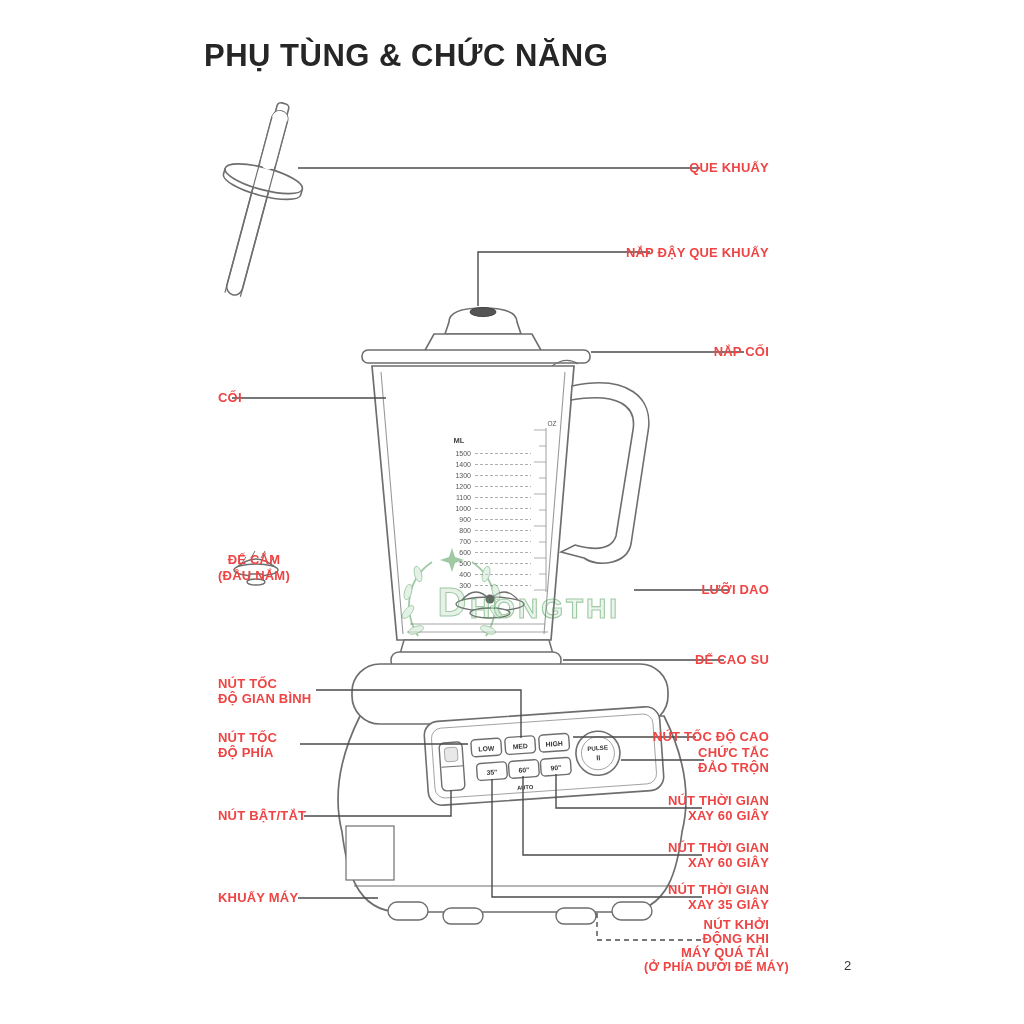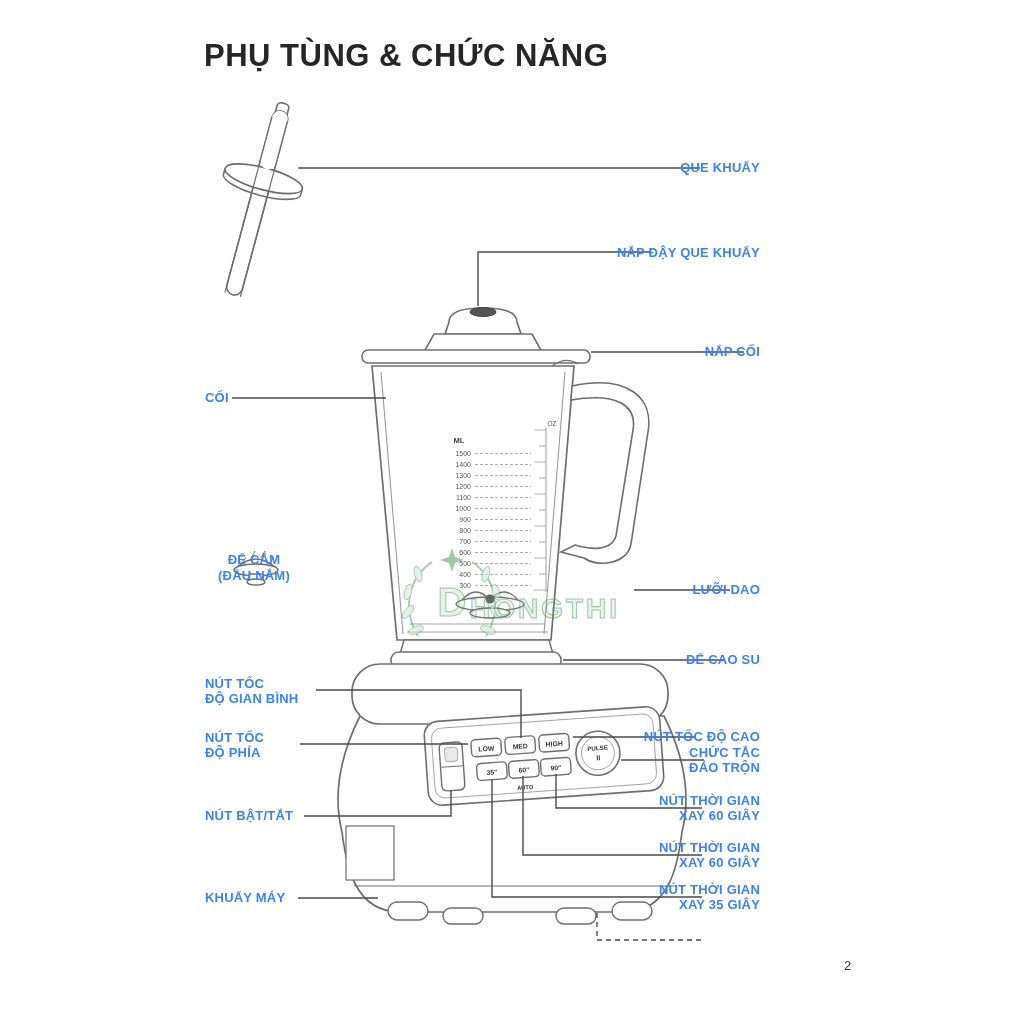--- a/index.html
+++ b/index.html
@@ -1,24 +1,24 @@
 <!DOCTYPE html>
 <html><head>
 <meta charset="utf-8">
 <style>
   html,body{margin:0;padding:0;background:#ffffff;}
   .page{position:relative;width:964px;height:1024px;background:#ffffff;overflow:hidden;
-        font-family:"Liberation Sans",sans-serif;}
+        font-family:"Liberation Sans",sans-serif;padding-left:9px;}
   .art{position:absolute;left:0;top:0;}
   .title{position:absolute;left:204px;top:38px;font-size:31px;font-weight:800;
          color:#262626;letter-spacing:0.5px;margin:0;white-space:nowrap;}
-  .lbl{position:absolute;font-size:13px;font-weight:700;color:#3b82f6;
+  .lbl{position:absolute;font-size:13px;font-weight:700;color:#ef4444;
        letter-spacing:0.2px;line-height:15px;white-space:nowrap;}
   .lbl.right{right:204px;text-align:right;}
-  .lbl.left{left:205px;text-align:left;}
+  .lbl.left{left:218px;text-align:left;}
   .lbl.centered{left:196px;width:116px;text-align:center;}
   .lbl .paren{font-size:12.5px;margin-right:-20px;}
   .page-num{position:absolute;left:844px;top:958px;font-size:13px;font-weight:400;color:#333;}
 </style>
 </head>
 <body>
 
 <div class="page">
 
   <h1 class="title">PHỤ TÙNG &amp; CHỨC NĂNG</h1>
@@ -212,20 +212,26 @@
     <div>XAY 60 GIÂY</div>
   </div>
   <div class="lbl right" style="top:840px">
     <div>NÚT THỜI GIAN</div>
     <div>XAY 60 GIÂY</div>
   </div>
   <div class="lbl right" style="top:882px">
     <div>NÚT THỜI GIAN</div>
     <div>XAY 35 GIÂY</div>
   </div>
+  <div class="lbl right" style="top:918px;line-height:14px">
+    <div>NÚT KHỞI</div>
+    <div>ĐỘNG KHI</div>
+    <div>MÁY QUÁ TẢI</div>
+    <div class="paren">(Ở PHÍA DƯỚI ĐẾ MÁY)</div>
+  </div>
 
   <div class="lbl left" style="top:390px">CỐI</div>
   <div class="lbl centered" style="top:552px;line-height:16px">
     <div>ĐẾ CẮM</div>
     <div>(ĐẦU NẮM)</div>
   </div>
   <div class="lbl left" style="top:676px">
     <div>NÚT TỐC</div>
     <div>ĐỘ GIAN BÌNH</div>
   </div>

